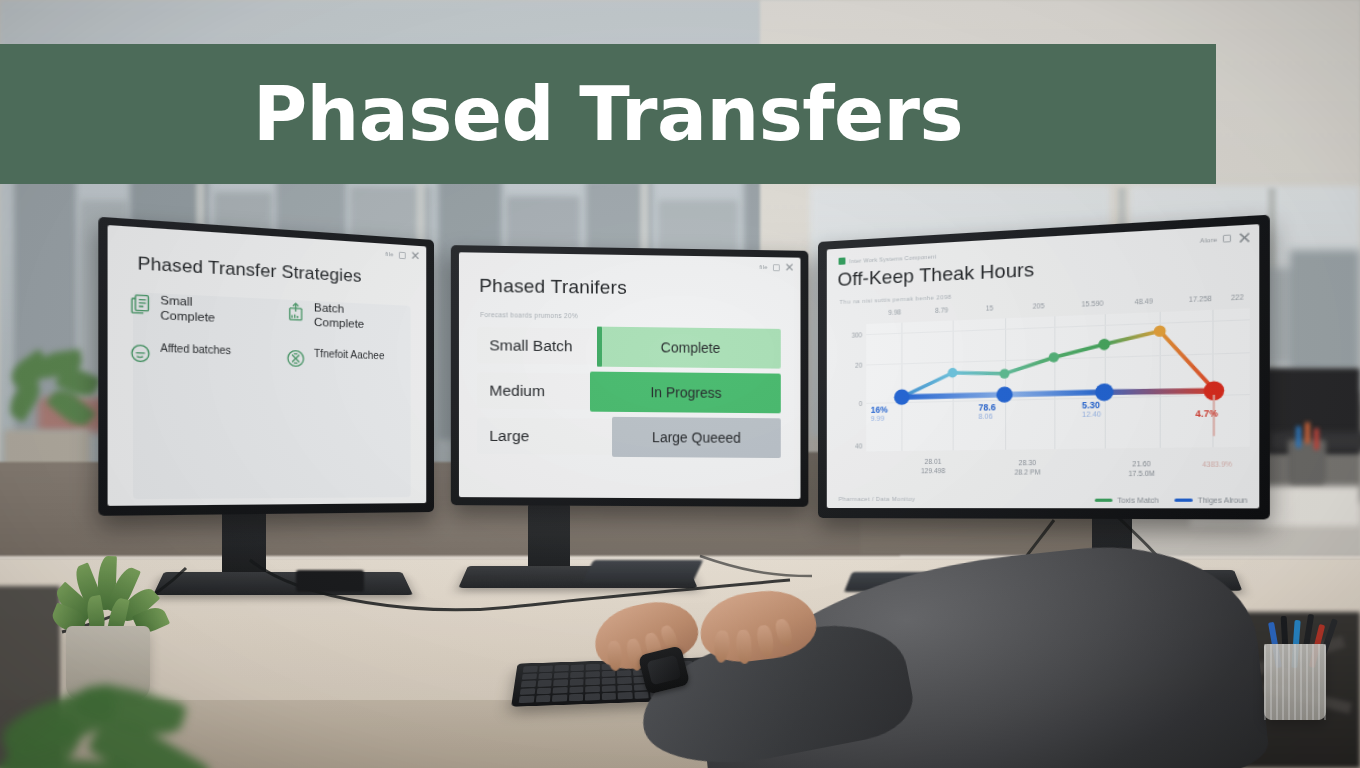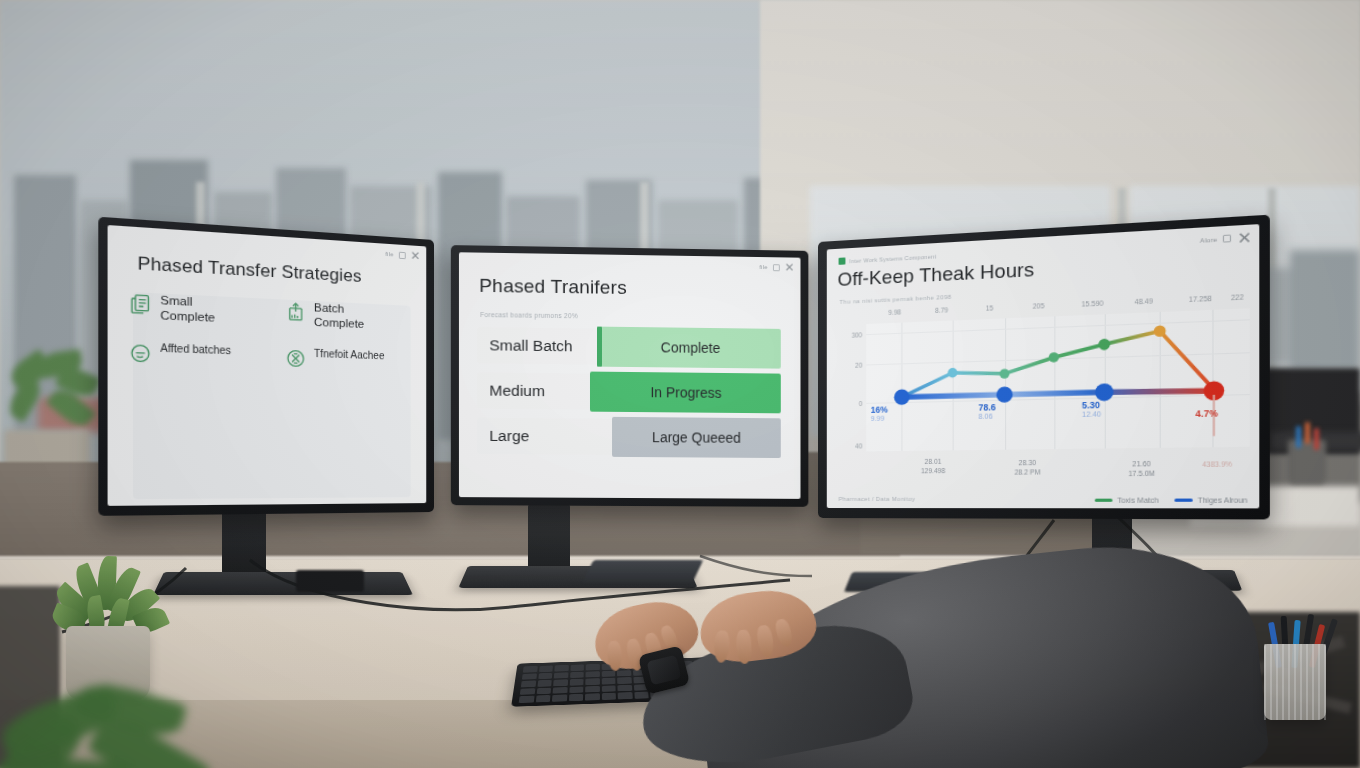--- a/index.html
+++ b/index.html
@@ -791,14 +791,17 @@
   <div class="fgplant">
     <div class="fgl" style="left:20px;top:10px;width:120px;height:44px;transform:rotate(-18deg);"></div>
     <div class="fgl" style="left:96px;top:0px;width:108px;height:40px;transform:rotate(16deg);"></div>
     <div class="fgl" style="left:0px;top:50px;width:110px;height:42px;transform:rotate(-36deg);"></div>
     <div class="fgl" style="left:110px;top:46px;width:118px;height:46px;transform:rotate(30deg);"></div>
     <div class="fgl" style="left:54px;top:70px;width:96px;height:40px;transform:rotate(4deg);"></div>
   </div>
 
   <div class="grade"></div>
 
+  <div class="banner">
+    <h1>Phased Transfers</h1>
+  </div>
 
 </div>
 
 </body></html>

